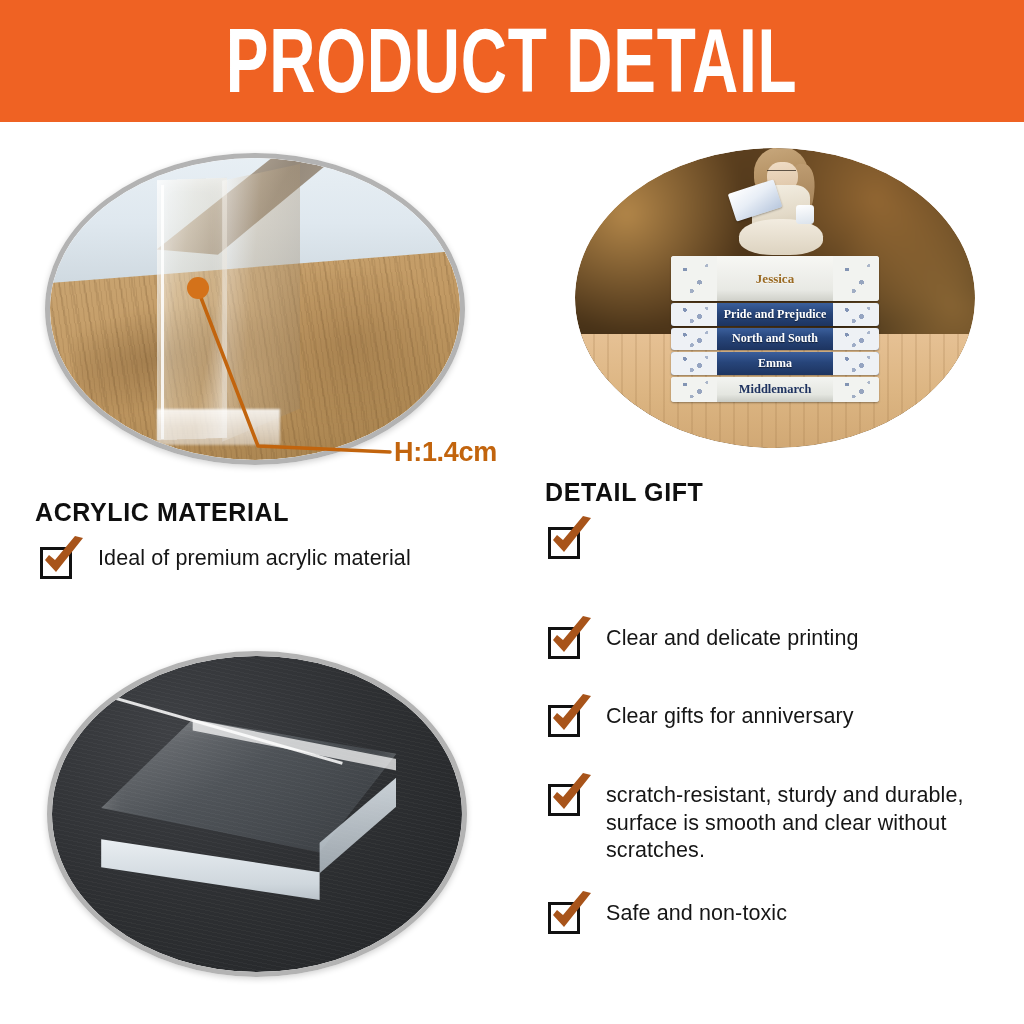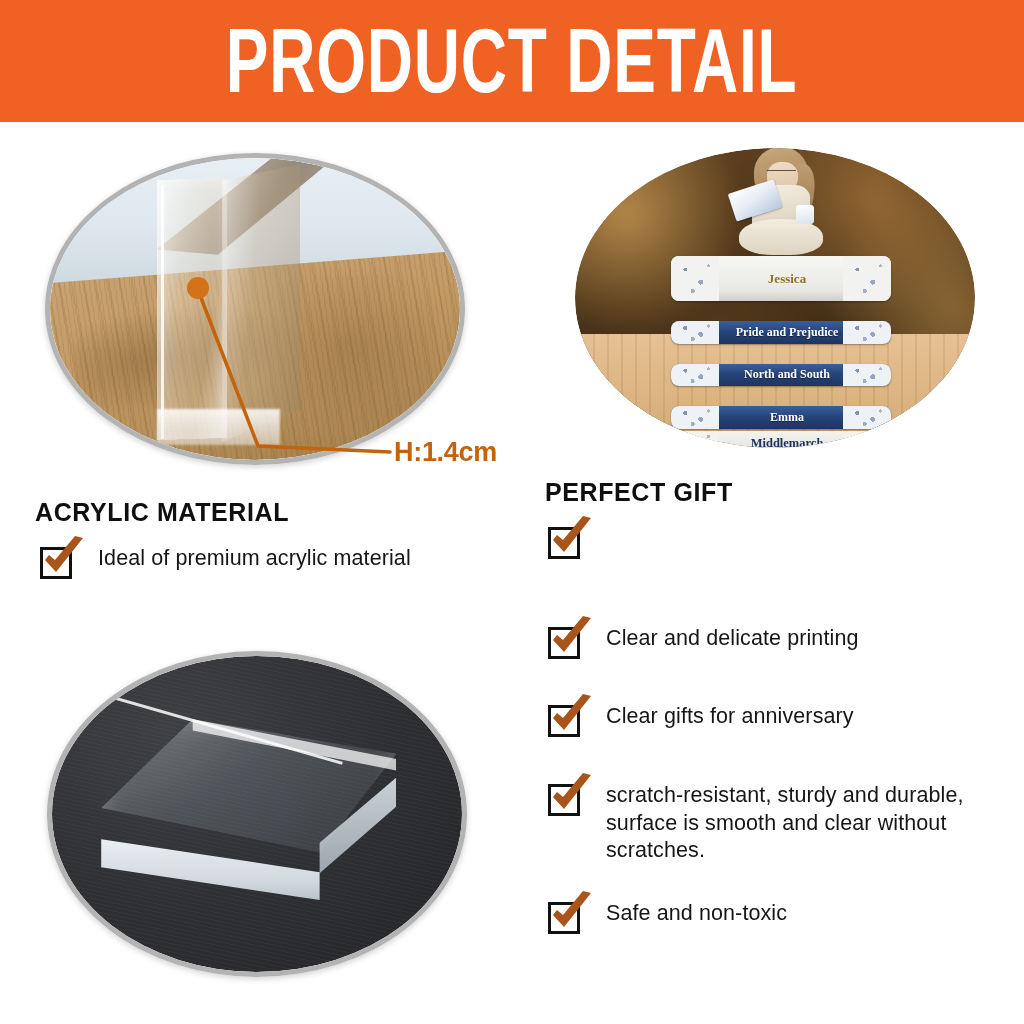--- a/index.html
+++ b/index.html
@@ -107,42 +107,41 @@
     filter:blur(6px);
   }
   .o2-table{
     position:absolute;left:-6%;top:62%;width:114%;height:44%;
     background:
       repeating-linear-gradient(90deg, rgba(150,110,64,.18) 0px, rgba(150,110,64,.18) 2px, rgba(0,0,0,0) 2px, rgba(0,0,0,0) 14px),
       linear-gradient(180deg,#e6c194 0%,#dcb582 45%,#cda470 100%);
   }
   .o2-stack{position:absolute;left:24%;top:36%;width:52%;height:50%;}
   .bookrow{
-    position:relative;width:100%;border-radius:8px;
+    position:relative;width:100%;border-radius:3px;
     display:flex;align-items:center;justify-content:center;
     box-shadow:0 1px 2px rgba(0,0,0,.35);
     font-family:"Liberation Serif", serif;
     overflow:hidden;
-    padding-left:12px;
   }
   .bookrow .orn{
     position:absolute;top:0;bottom:0;width:22%;
     background-image:
       radial-gradient(circle at 30% 30%, rgba(40,70,130,.55) 0 2px, rgba(0,0,0,0) 2px),
       radial-gradient(circle at 62% 58%, rgba(40,70,130,.45) 0 2.5px, rgba(0,0,0,0) 2.5px),
       radial-gradient(circle at 45% 78%, rgba(40,70,130,.40) 0 2px, rgba(0,0,0,0) 2px),
       radial-gradient(circle at 78% 22%, rgba(40,70,130,.35) 0 1.6px, rgba(0,0,0,0) 1.6px);
     background-color:#f2f3f0;
   }
   .bookrow .orn.left{left:0;}
   .bookrow .orn.right{right:0;}
   .bookrow .title{position:relative;z-index:2;white-space:nowrap;}
   .book-jessica{height:30%;background:linear-gradient(180deg,#f7f7f4 0%,#e8e9e4 75%,#cfd0c9 100%);}
   .book-jessica .title{color:#9a6a22;font-size:13px;font-weight:bold;text-shadow:0 1px 0 rgba(255,255,255,.6);}
-  .book-navy{height:15%;background:linear-gradient(180deg,#3b5f9c 0%,#27457a 45%,#1d3460 100%);margin-top:20px;justify-content:center;}
+  .book-navy{height:15%;background:linear-gradient(180deg,#3b5f9c 0%,#27457a 45%,#1d3460 100%);margin-top:2px;justify-content:center;}
   .book-navy .orn{background-color:#eef1f5;}
   .book-navy .title{color:#ffffff;font-size:12px;font-weight:bold;text-shadow:0 1px 1px rgba(0,0,0,.5);}
   .book-light{height:17%;background:linear-gradient(180deg,#f3f4f1 0%,#e4e6e0 70%,#c9cbc4 100%);margin-top:2px;}
   .book-light .title{color:#1f3360;font-size:12.5px;font-weight:bold;}
   
   .o2-fig{position:absolute;left:38%;top:-1%;width:26%;height:40%;}
   .fig-hair{
     position:absolute;left:26%;top:2%;width:52%;height:44%;
     background:linear-gradient(165deg,#c9a97e 0%,#b28f61 60%,#8e6f46 100%);
     border-radius:48% 48% 42% 42%;
@@ -348,21 +347,21 @@
   <div class="bullet" id="b-left">
     <span class="chk">
       <span class="box"></span>
       <svg class="tick" viewBox="0 0 48 46">
         <path d="M6 24 L17 36 L44 2 L36 0 L16 24 L10 19 Z" fill="#a8541a"></path>
       </svg>
     </span>
     <span class="bullet-text">Ideal of premium acrylic material</span>
   </div>
 
-  <div class="sec-head" id="head-right">PERFECT GIFT</div>
+  <div class="sec-head" id="head-right">DETAIL GIFT</div>
 
   <div class="bullet" id="b-r0">
     <span class="chk">
       <span class="box"></span>
       <svg class="tick" viewBox="0 0 48 46">
         <path d="M6 24 L17 36 L44 2 L36 0 L16 24 L10 19 Z" fill="#a8541a"></path>
       </svg>
     </span>
   </div>
 

